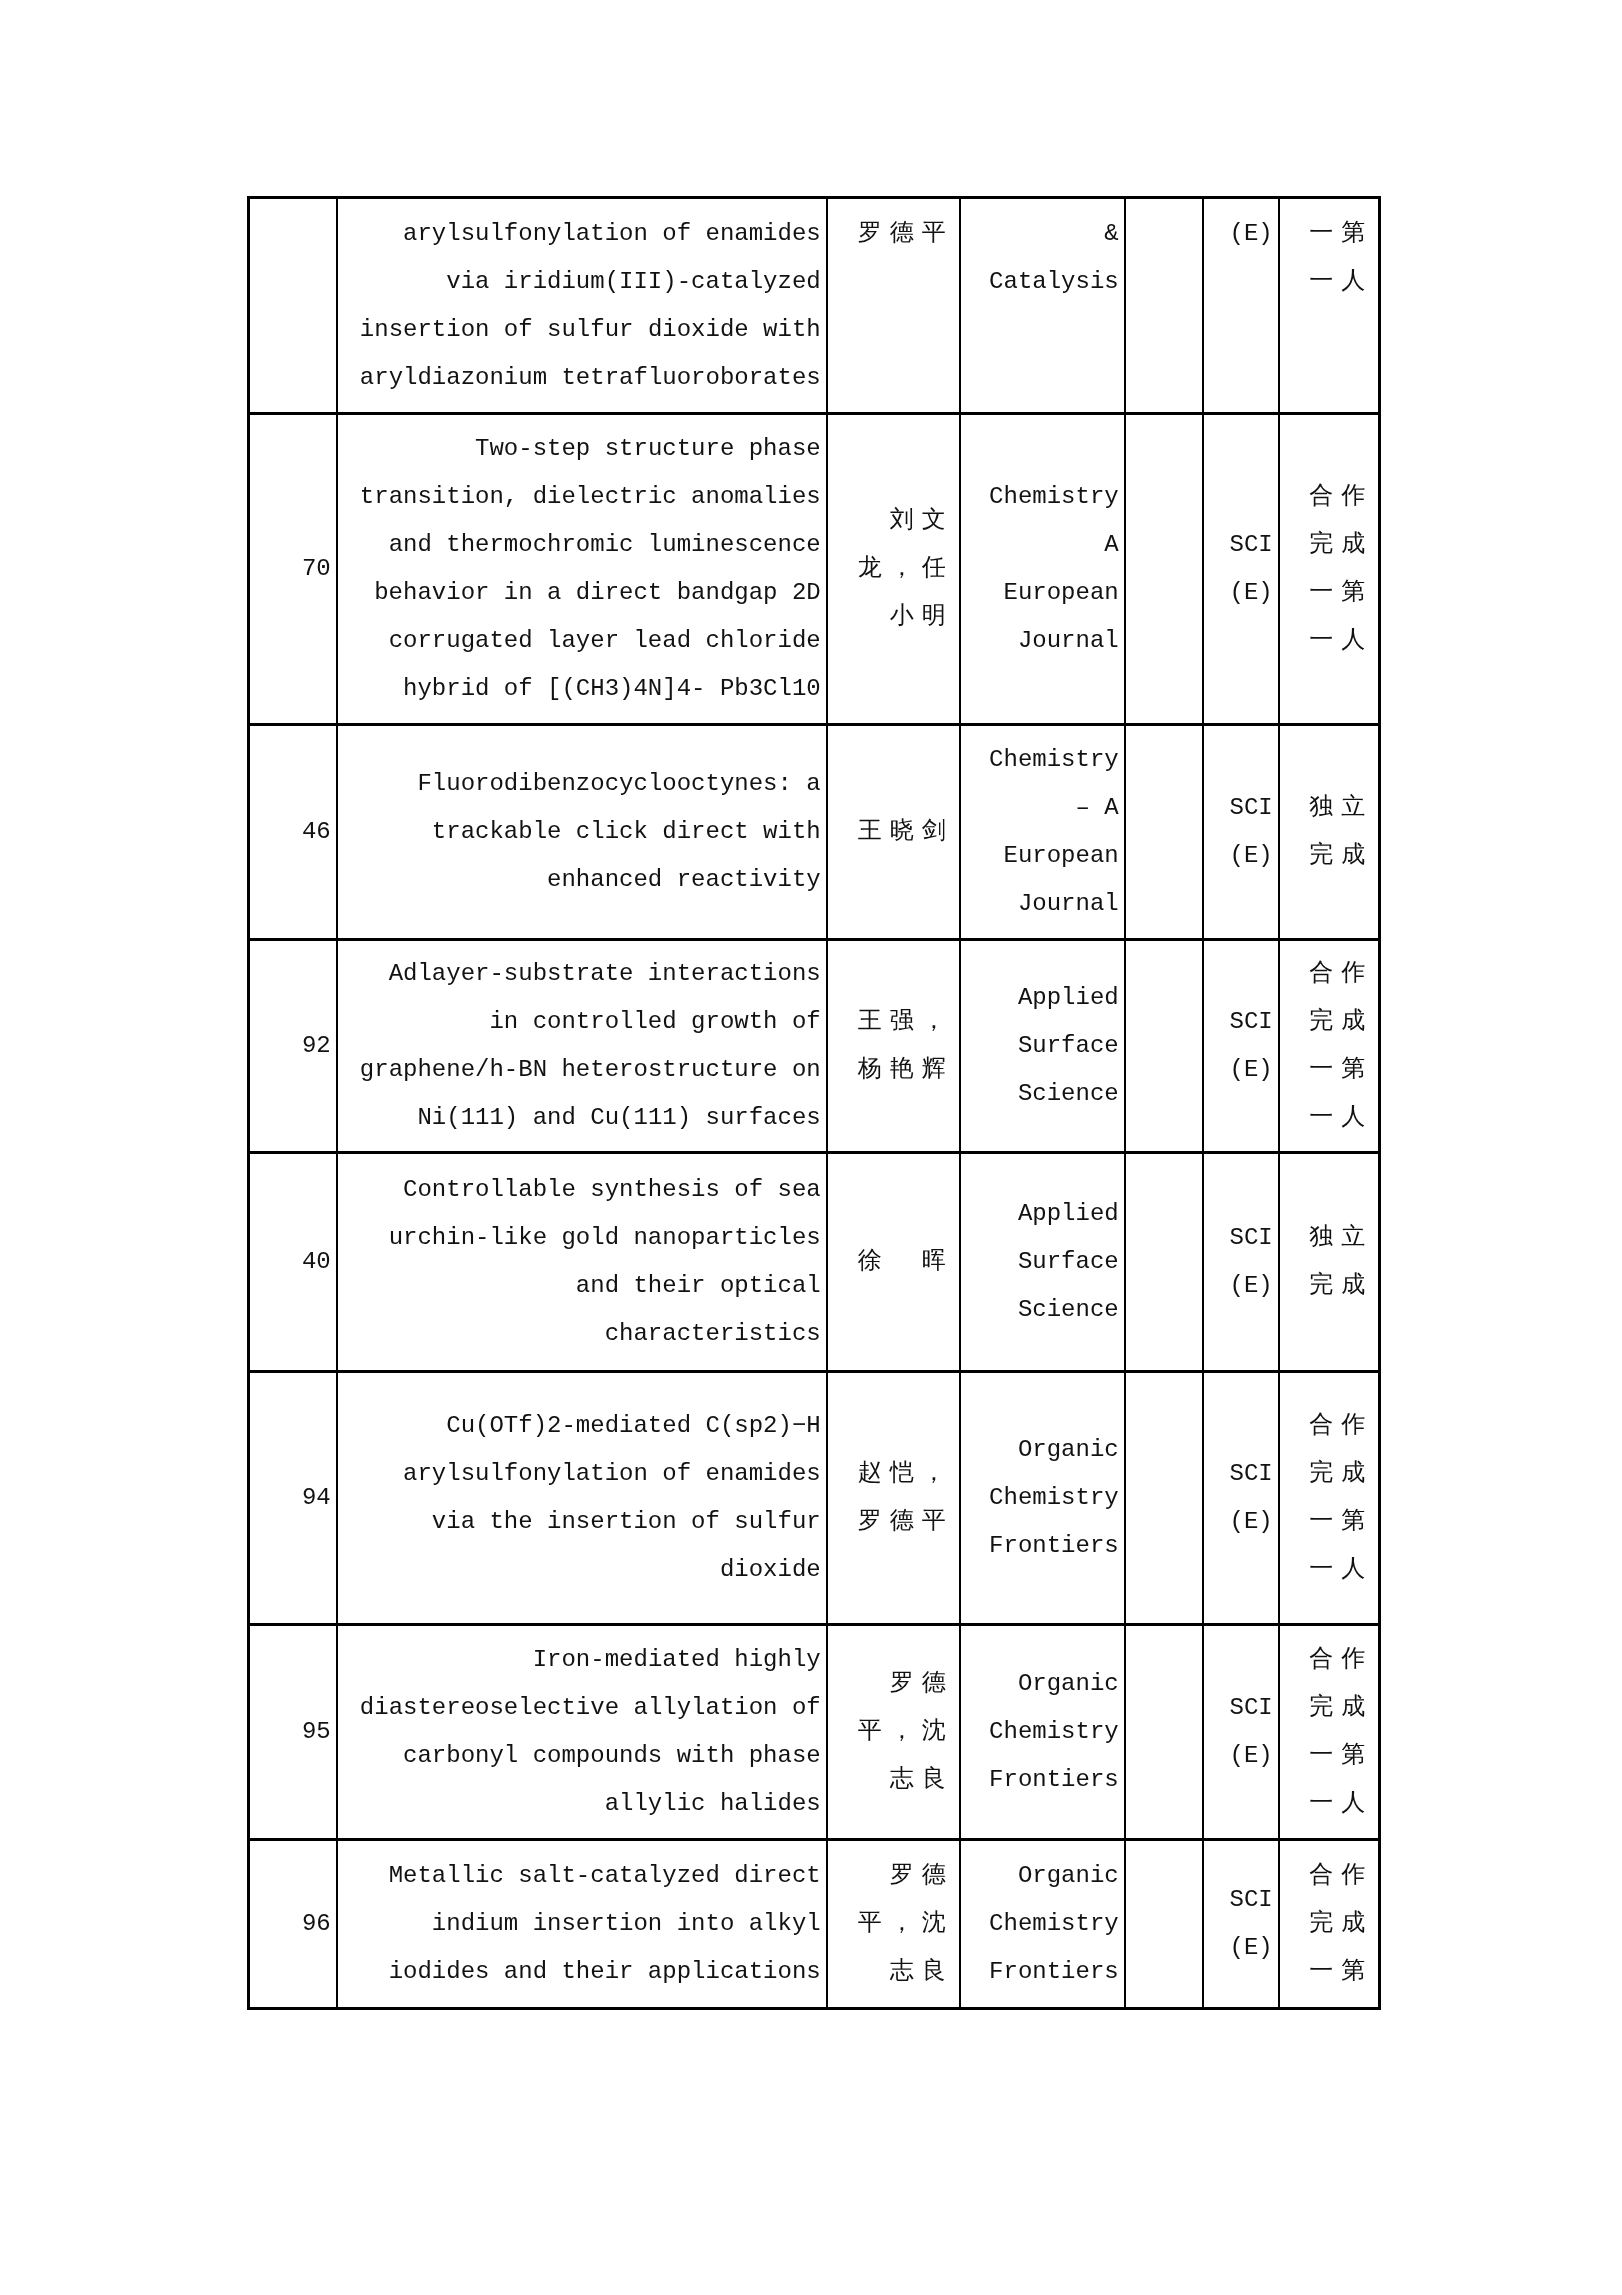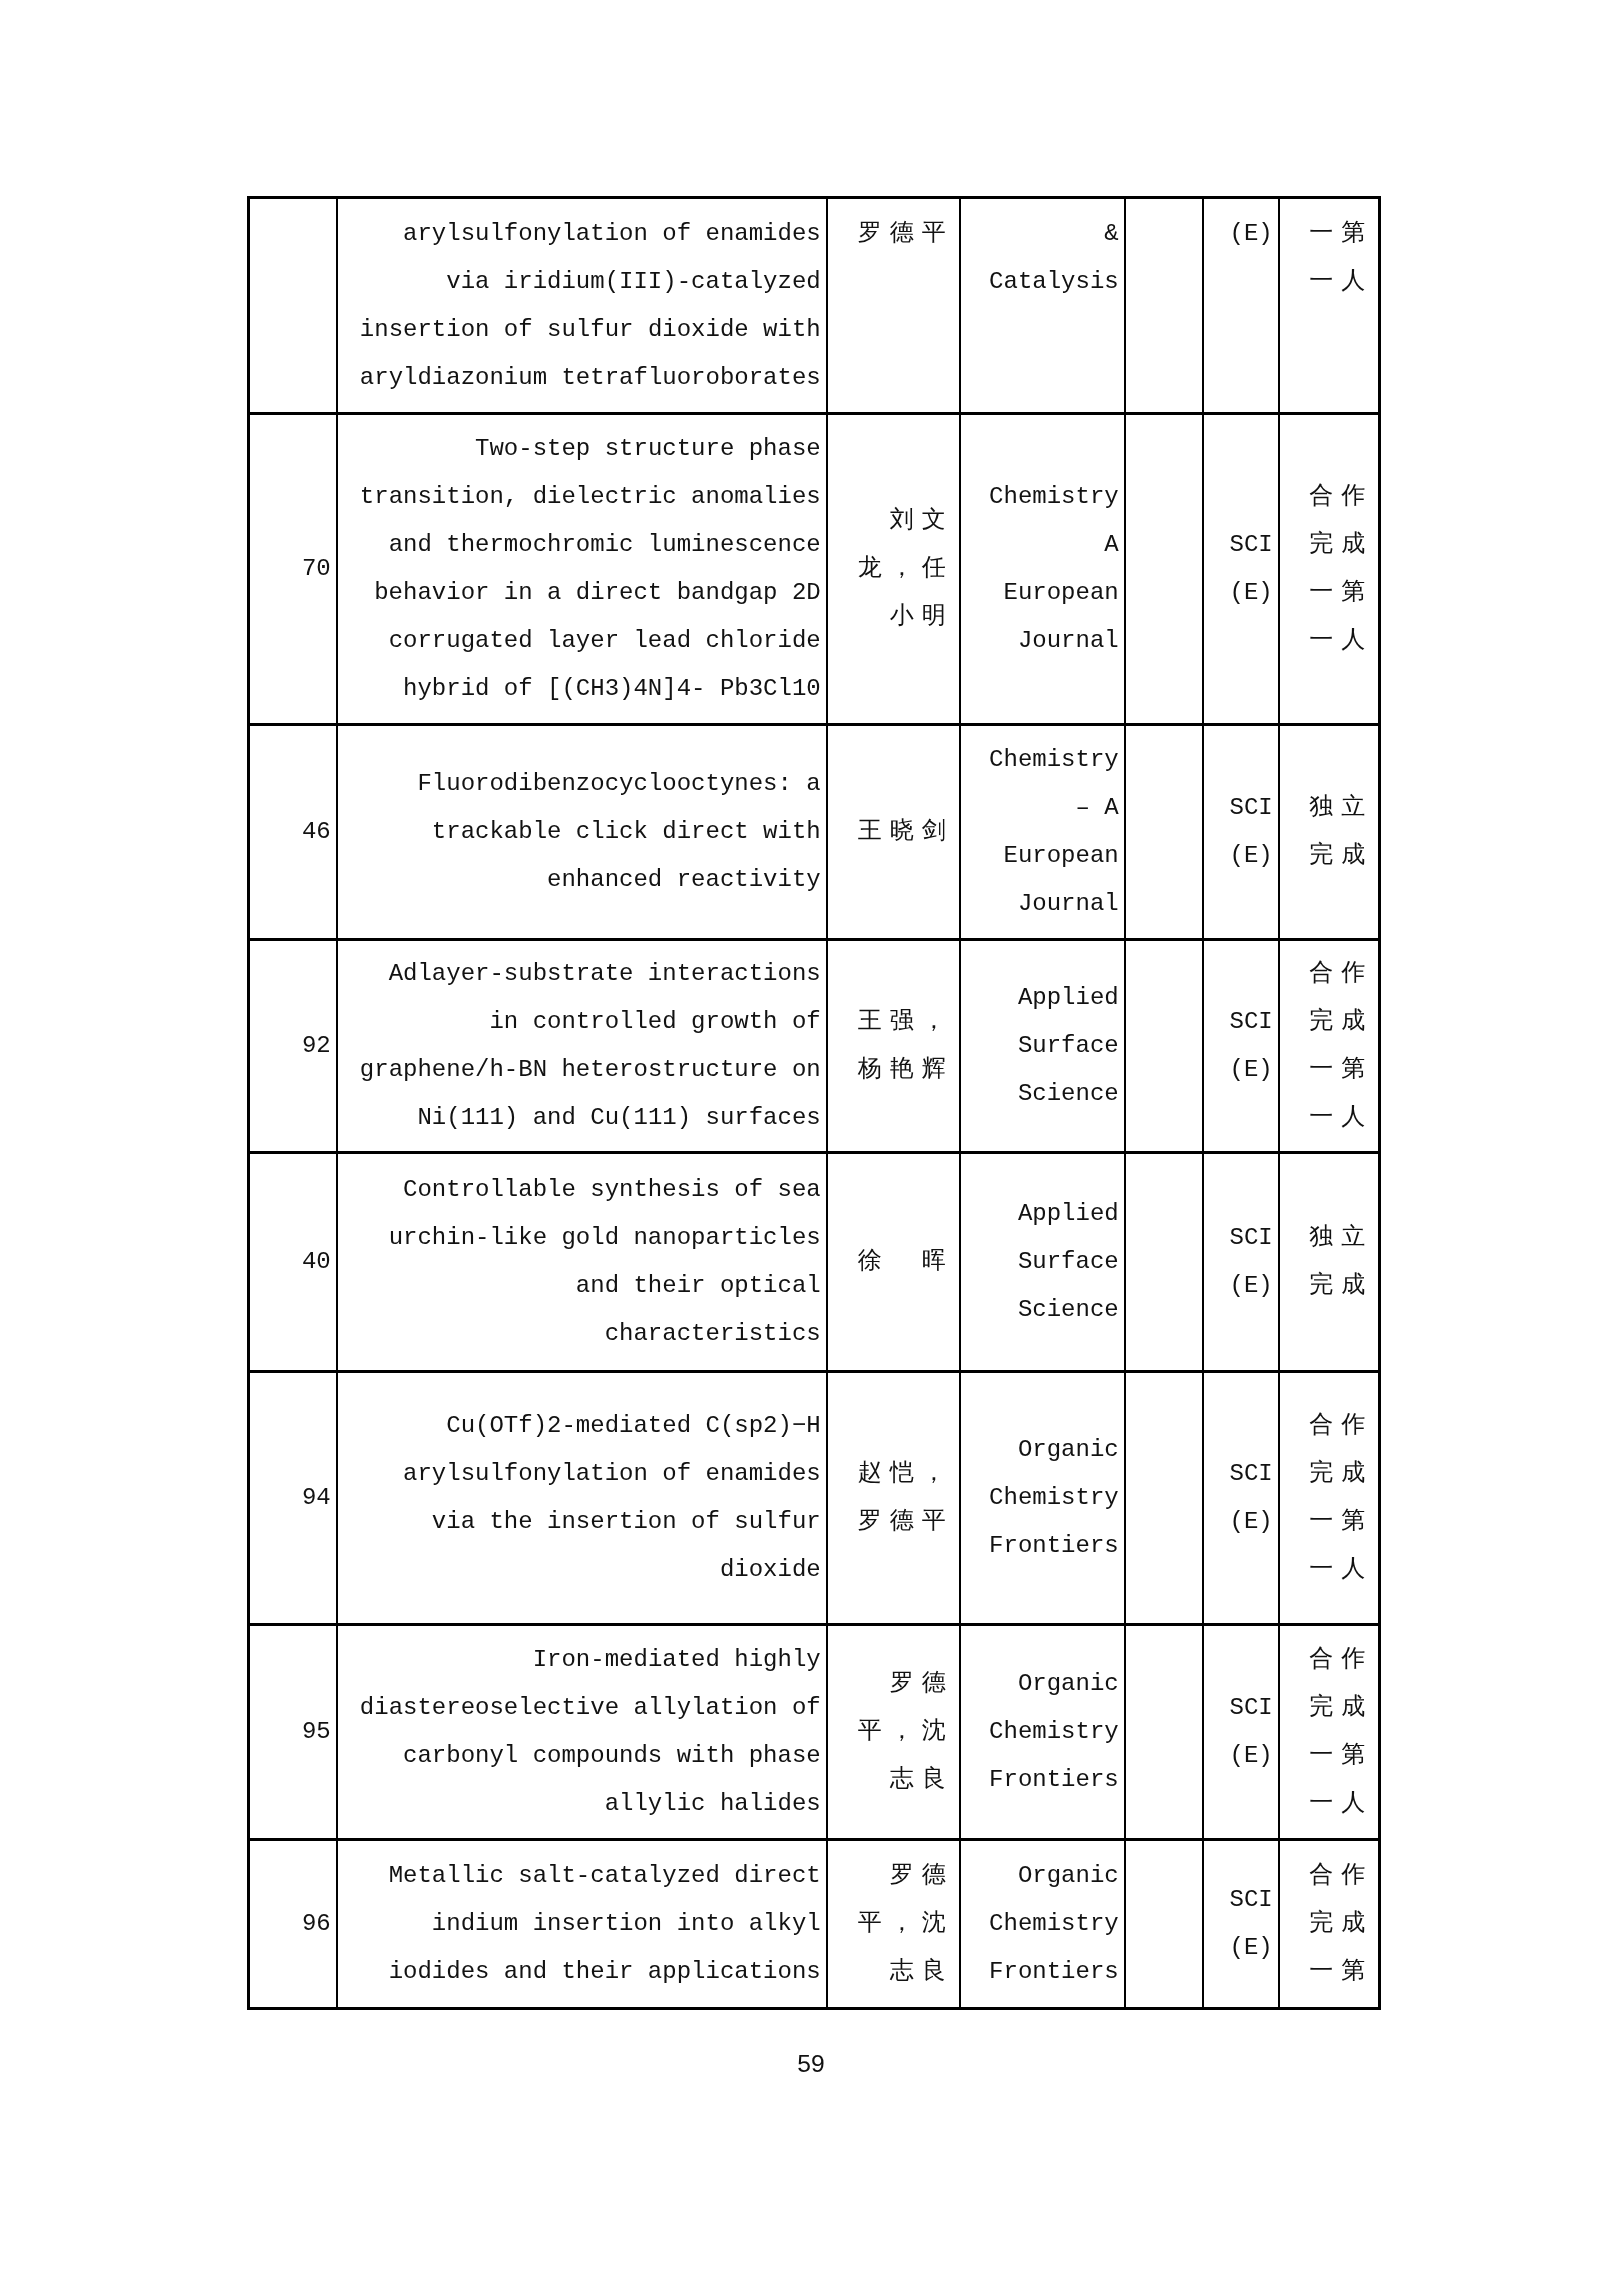--- a/index.html
+++ b/index.html
@@ -239,16 +239,15 @@
         <td>SCI
 (E)</td>
         <td class="cjk">合作
 完成
 一第</td>
       </tr>
 
     </tbody>
   </table>
 
-  <div class="page-number">59</div>
 
 </div>
 
 
 </body></html>

